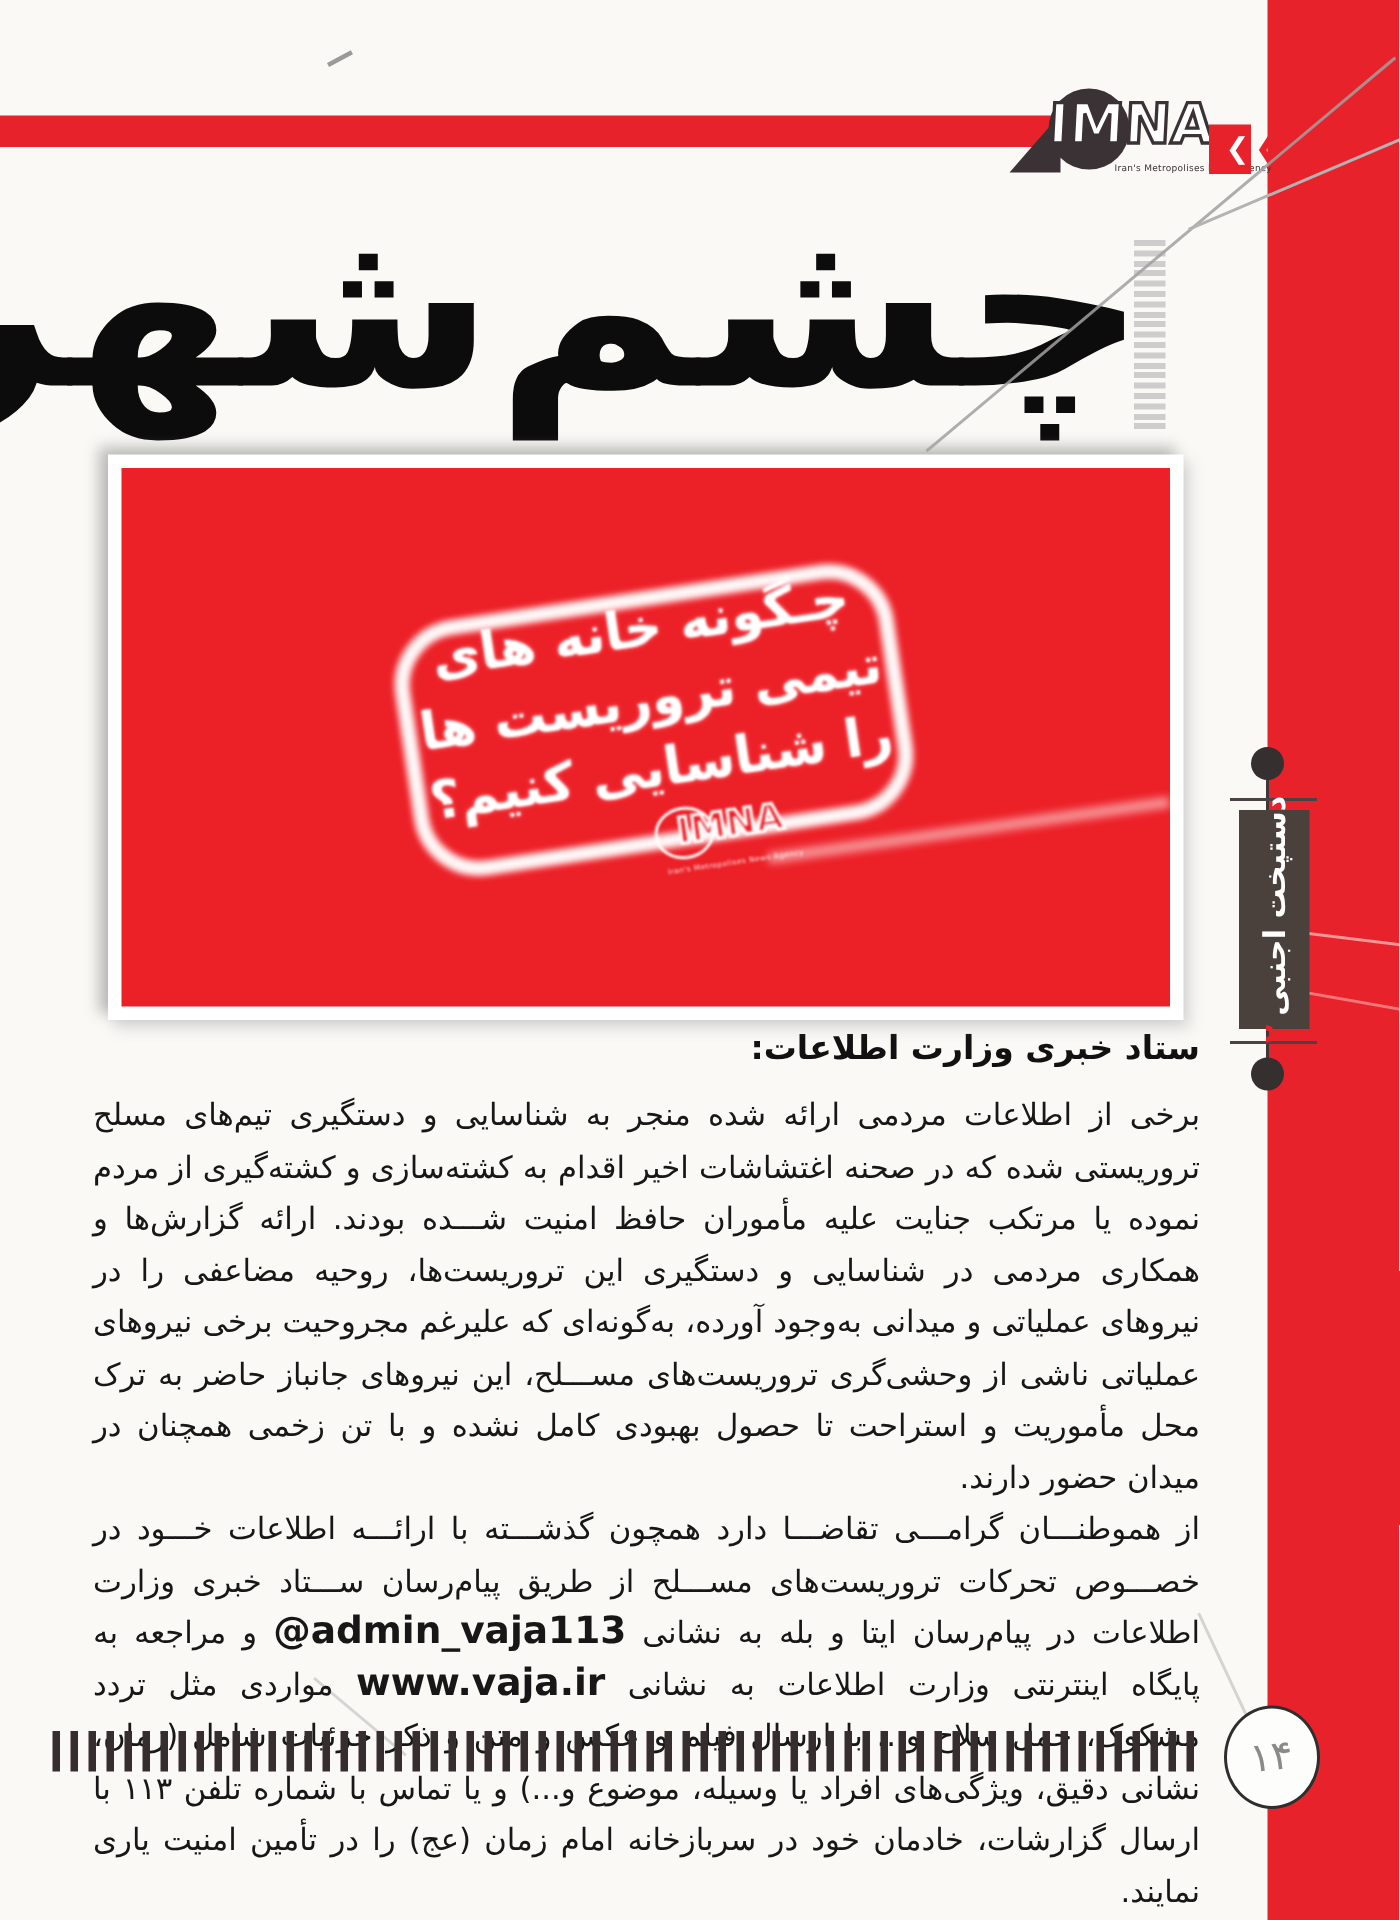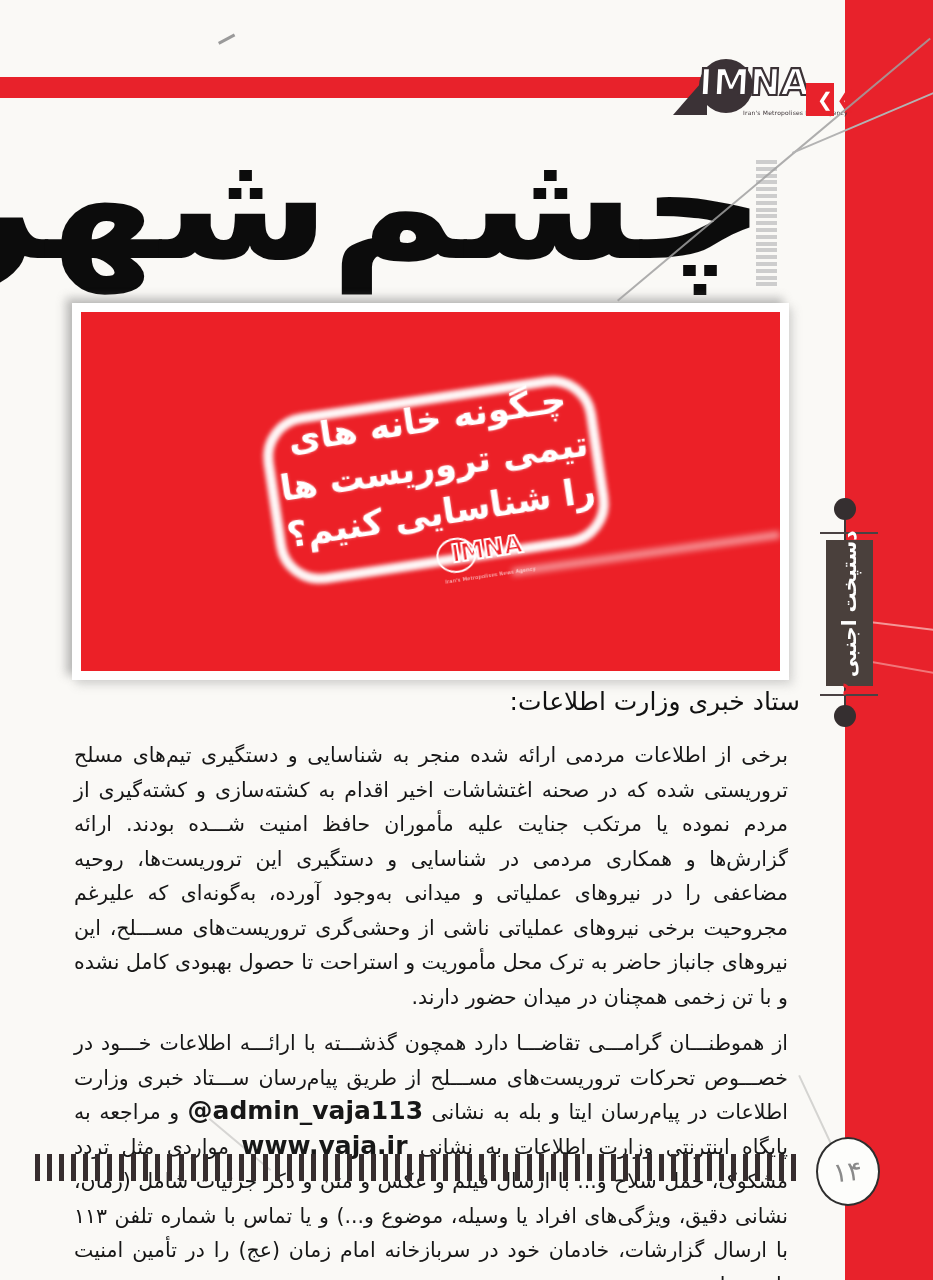--- a/index.html
+++ b/index.html
@@ -65,24 +65,24 @@
   .tab-tick{position:absolute;left:820px;width:58px;height:2px;background:#4a4243;z-index:4;}
   .tick-top{top:532px;}
   .tick-bottom{top:694px;}
   .tab-box{position:absolute;left:826px;top:540px;width:47px;height:146px;background:#4a403c;z-index:4;
     display:flex;align-items:center;justify-content:center;}
   .tab-text{transform:rotate(-90deg);white-space:nowrap;direction:rtl;
     font-size:20px;font-weight:bold;color:#fff;letter-spacing:0;}
   .tab-num{color:#e8222b;font-weight:900;margin-right:6px;}
   
   .article-heading{position:absolute;right:133px;top:687px;direction:rtl;z-index:2;
-    font-size:25px;font-weight:normal;color:#111;}
+    font-size:22px;font-weight:bold;color:#111;}
   .article-body{position:absolute;left:62px;right:133px;top:726px;z-index:2;direction:rtl;
     text-align:justify;font-size:20.5px;line-height:34.5px;color:#171717;}
-  .article-body p{margin:12px;}
+  .article-body p{margin:0;}
   .article-body .latin{font-weight:bold;font-size:25px;line-height:0;}
   
   .barcode{position:absolute;left:35px;top:1154px;height:27px;display:flex;gap:7px;z-index:2;}
   .barcode i{display:block;width:5px;height:27px;background:#362d2e;}
   .page-badge{position:absolute;left:816px;top:1137px;width:60px;height:65px;border-radius:50%;
     border:2.5px solid #2e2e2e;background:#fdfdfb;z-index:5;
     display:flex;align-items:center;justify-content:center;}
   .page-badge span{font-size:27px;color:#8a8a8a;transform:rotate(-6deg);direction:rtl;}
 </style>
 </head>

